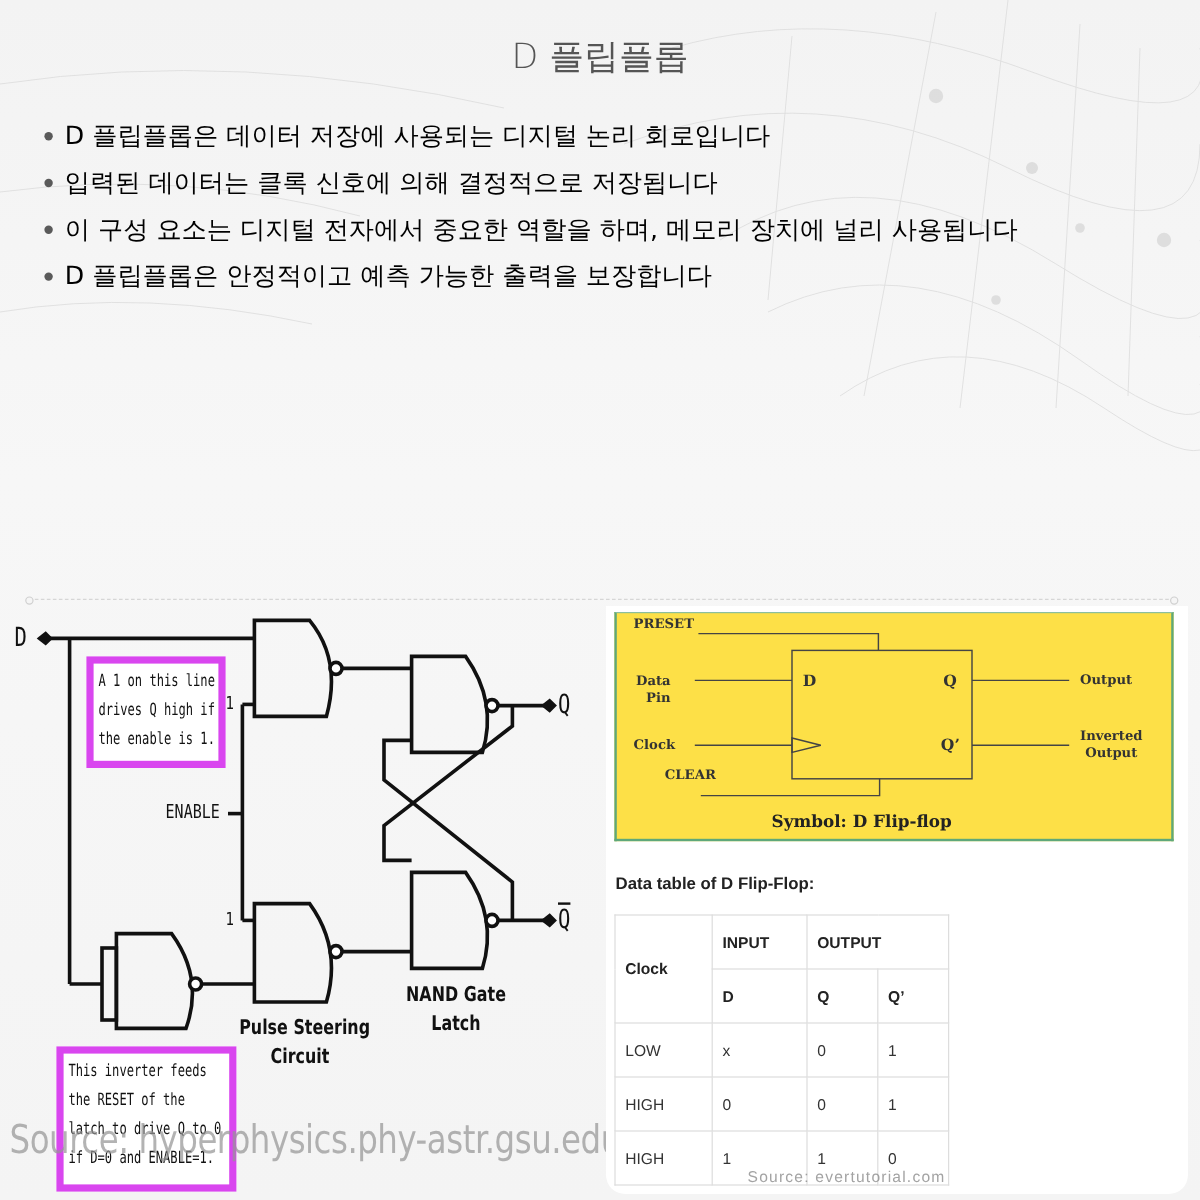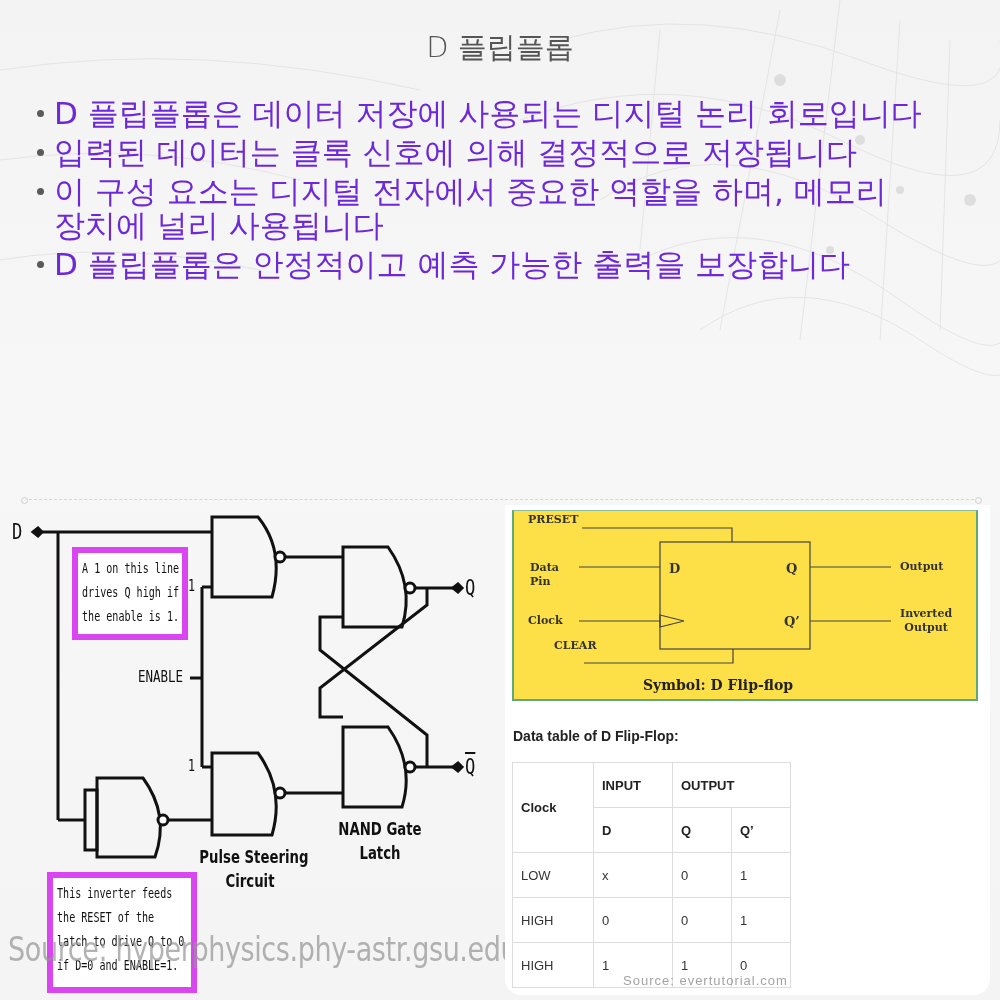--- a/index.html
+++ b/index.html
@@ -8,21 +8,21 @@
     background: linear-gradient(180deg,#f3f3f3 0%,#f7f7f7 40%,#f4f4f4 100%);
     font-family: "DejaVu Sans", sans-serif;
   }
   .bg-net { position:absolute; left:0; top:0; width:1000px; height:480px; pointer-events:none; }
   .title {
     position:absolute; left:0; top:28px; width:1000px; text-align:center;
     font-size:29px; color:#555; letter-spacing:0px; font-weight:300;
   }
   .bullets { position:absolute; left:36px; top:96px; width:900px; margin:0; padding:0; list-style:none; }
   .bullets li {
-    position:relative; padding-left:18px; font-size:31px; line-height:34px; color:#6d28d9;
+    position:relative; padding-left:18px; font-size:21px; line-height:34px; color:#000000;
     margin-bottom:5px;
   }
   .bullets li::before {
     content:""; position:absolute; left:1px; top:14px; width:7px; height:7px; border-radius:50%; background:#5a5a5a;
   }
   .divider {
     position:absolute; left:24px; top:499px; width:955px; height:0;
     border-top:1px dashed #d6d6d6;
   }
   .divider::before, .divider::after { content:""; position:absolute; top:-3px; width:5px; height:5px; border:1px solid #d0d0d0; border-radius:50%; background:#f5f5f5; }
@@ -170,21 +170,21 @@
       <polyline points="68,17 218,17 218,31"></polyline>
       <polyline points="70,152 219,152 219,138"></polyline>
       <line x1="65" y1="56" x2="146" y2="56"></line>
       <line x1="65" y1="110" x2="146" y2="110"></line>
       <polygon points="146,104 170,110 146,116"></polygon>
       <line x1="296" y1="56" x2="377" y2="56"></line>
       <line x1="296" y1="110" x2="377" y2="110"></line>
     </g>
   </svg>
   <div class="sym" style="left:14px;top:2px;">PRESET</div>
-  <div class="sym" style="left:16px;top:50px;text-align:left;line-height:14px;">
+  <div class="sym" style="left:16px;top:50px;text-align:right;line-height:14px;">
     <div>Data</div>
     <div>Pin</div>
   </div>
   <div class="sym" style="left:14px;top:103px;">Clock</div>
   <div class="sym" style="left:40px;top:128px;">CLEAR</div>
   <div class="sym" style="left:155px;top:50px;font-size:13px;">D</div>
   <div class="sym" style="left:272px;top:50px;font-size:13px;">Q</div>
   <div class="sym" style="left:270px;top:103px;font-size:13px;">Q’</div>
   <div class="sym" style="left:386px;top:49px;">Output</div>
   <div class="sym" style="left:386px;top:96px;text-align:center;line-height:14px;">

